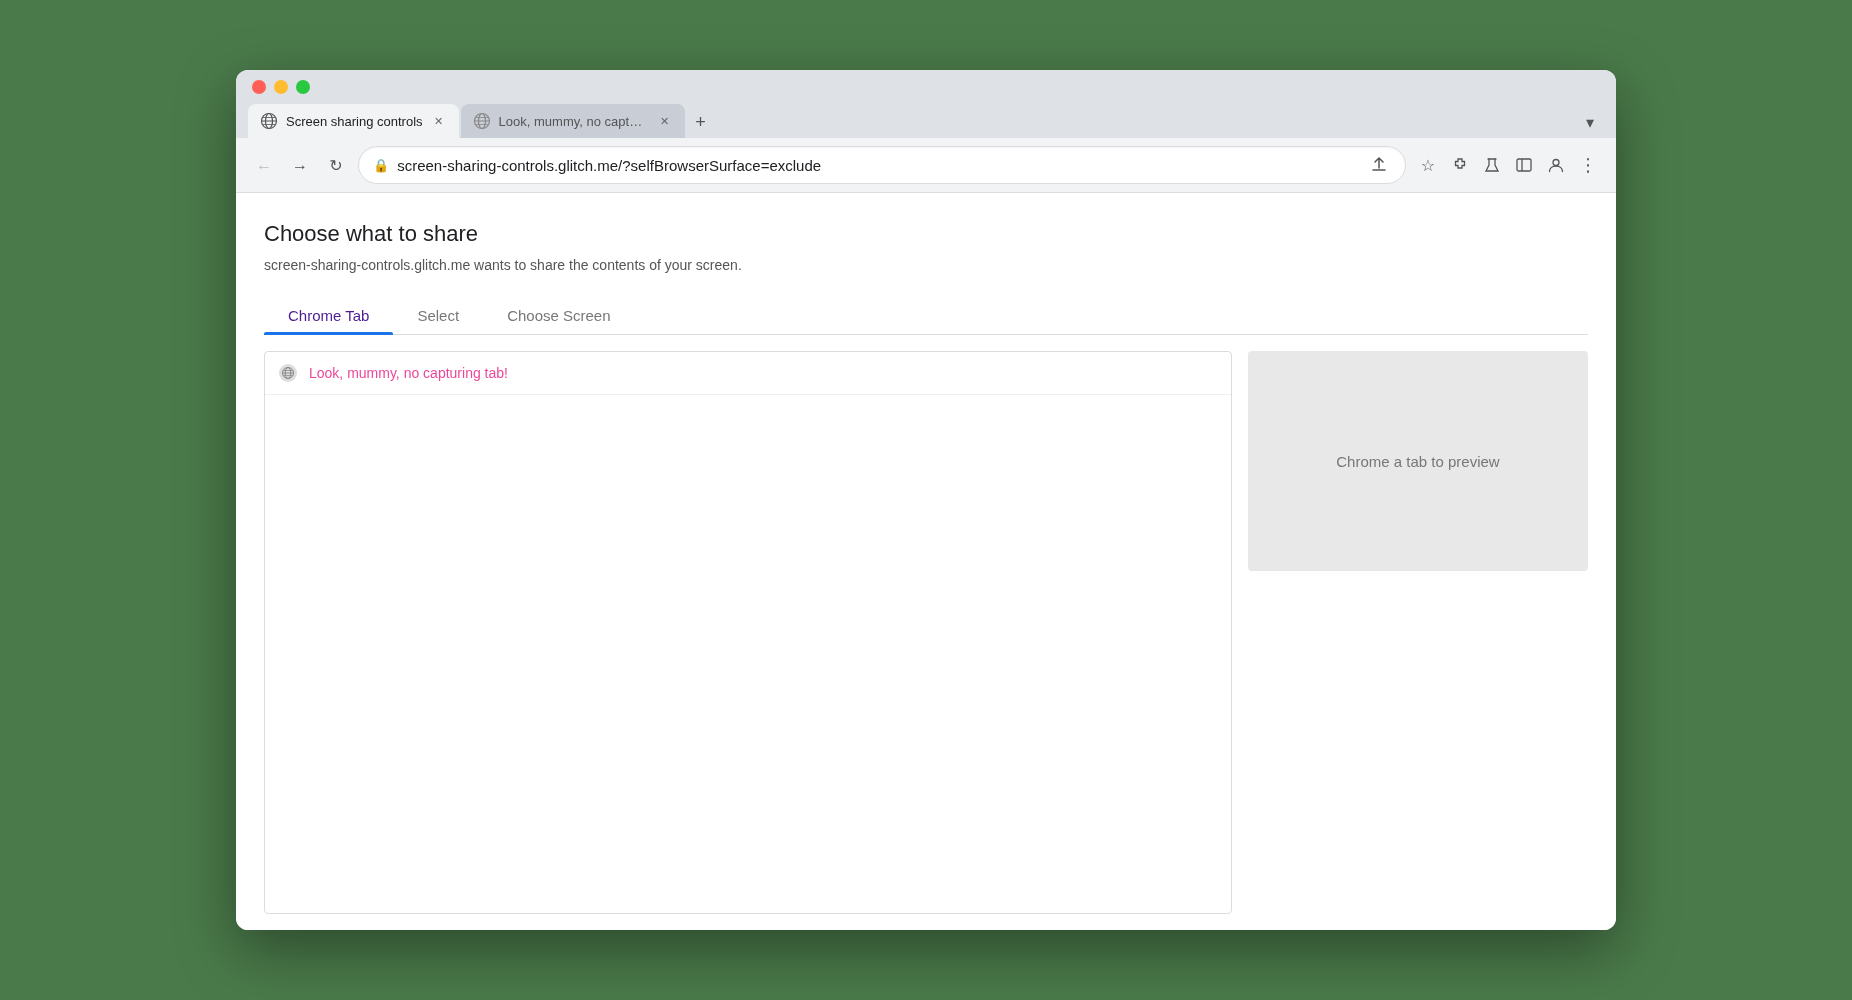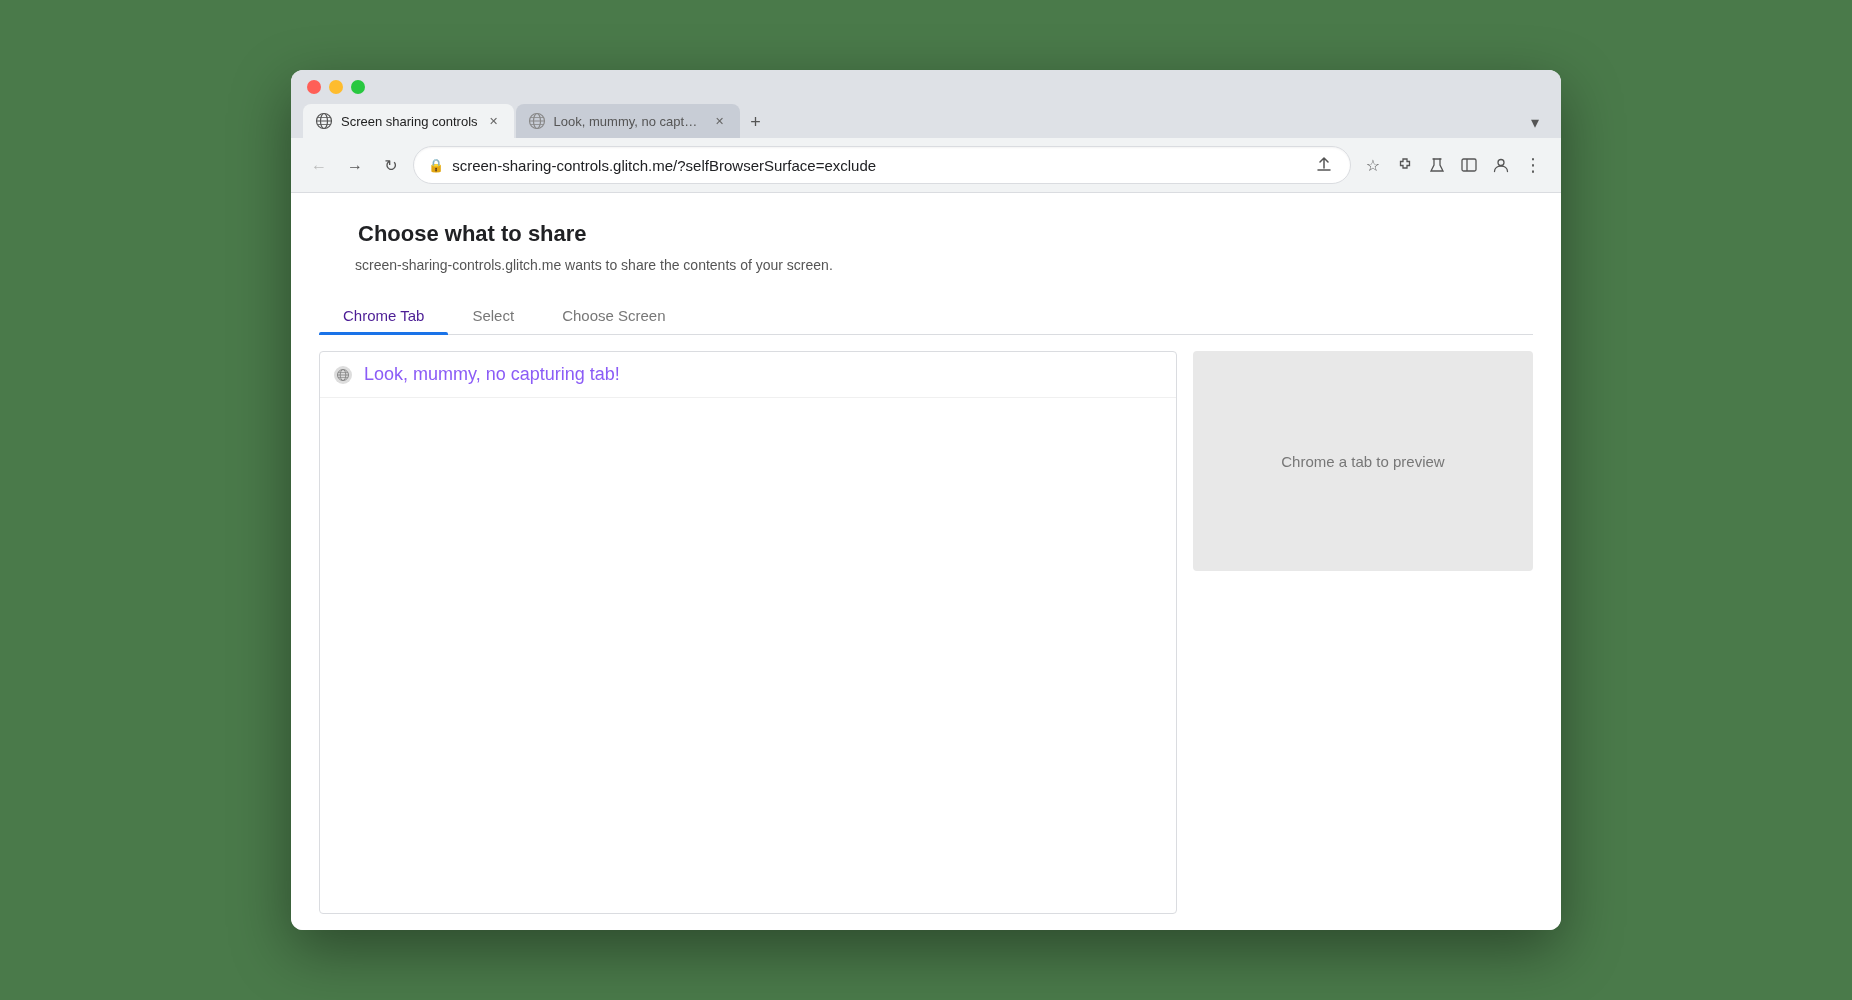--- a/index.html
+++ b/index.html
@@ -8,21 +8,21 @@
       background: #4a7a4a;
       display: flex;
       justify-content: center;
       align-items: center;
       width: 1852px;
       height: 1000px;
       font-family: -apple-system, BlinkMacSystemFont, 'Segoe UI', sans-serif;
     }
 
     .browser-window {
-      width: 1270px;
+      width: 1380px;
       height: 860px;
       background: #f1f3f4;
       border-radius: 12px;
       box-shadow: 0 20px 60px rgba(0,0,0,0.4);
       overflow: hidden;
       display: flex;
       flex-direction: column;
     }
 
     
@@ -217,31 +217,29 @@
     .dialog {
       background: white;
       padding: 28px 28px 0 28px;
       flex: 1;
       display: flex;
       flex-direction: column;
     }
 
     .dialog-title {
       font-size: 22px;
-      font-weight: 700;
+      font-weight: 400;
       color: #202124;
       margin-bottom: 10px;
-      margin-left: 39px;
     }
 
     .dialog-subtitle {
       font-size: 14px;
       color: #555;
       margin-bottom: 24px;
-      margin-left: 36px;
     }
 
     
     .share-tabs {
       display: flex;
       border-bottom: 1px solid #dadce0;
       margin-bottom: 0;
     }
 
     .share-tab {
@@ -284,22 +282,22 @@
       border-radius: 4px;
       overflow: hidden;
     }
 
     .tab-item {
       display: flex;
       align-items: center;
       gap: 12px;
       padding: 12px 14px;
       cursor: pointer;
-      font-size: 18px;
-      color: #8b5cf6;
+      font-size: 14px;
+      color: #ec4899;
       border-bottom: 1px solid #f0f0f0;
     }
 
     .tab-item-icon {
       width: 18px;
       height: 18px;
       border-radius: 50%;
       background: #ddd;
       flex-shrink: 0;
       display: flex;

